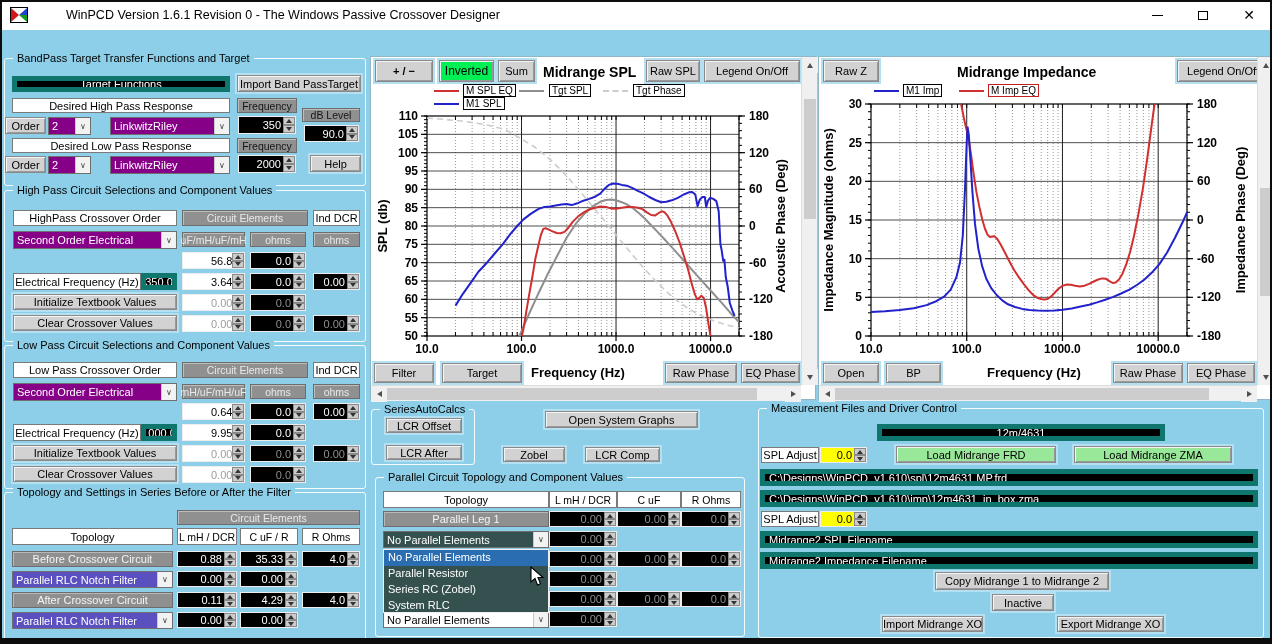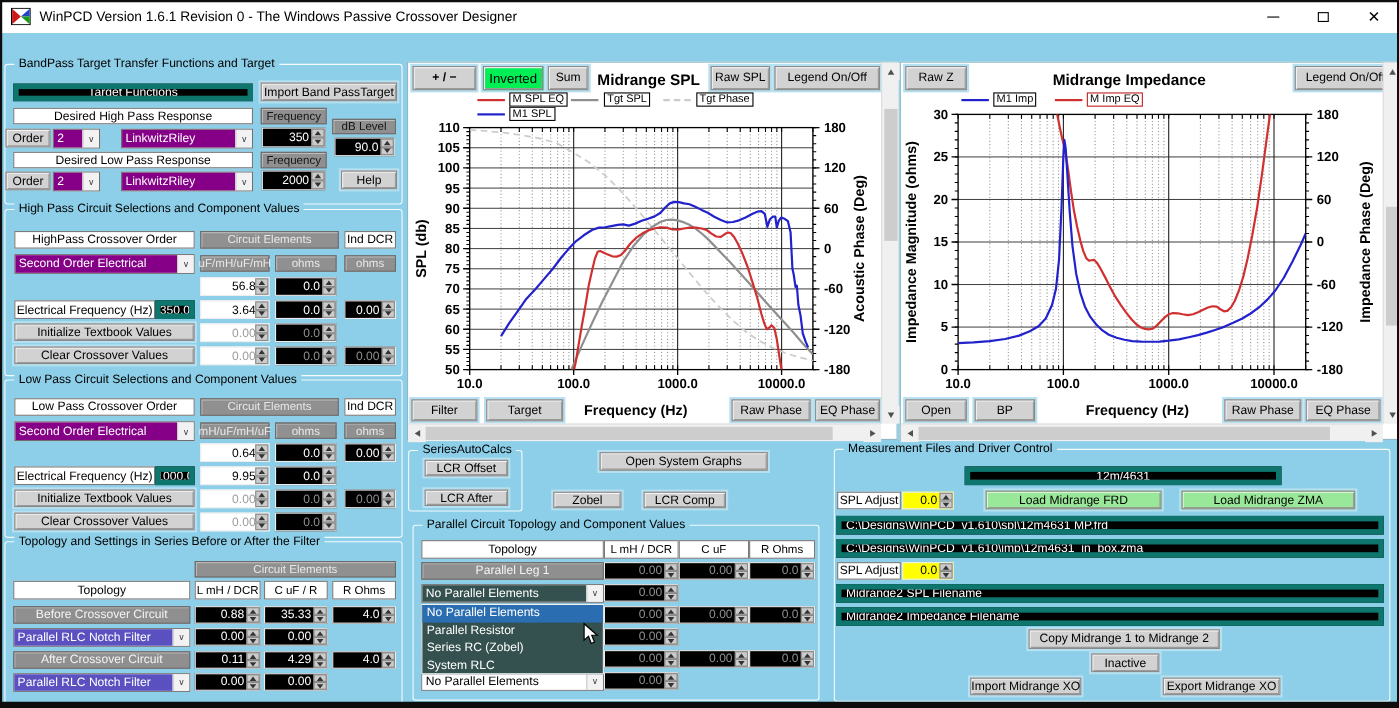--- a/index.html
+++ b/index.html
@@ -1,21 +1,21 @@
 <!DOCTYPE html>
 <html style="--bg: #8dcfe8; --green: #00ef55; --pale-green: #99e899; --yellow: #ffff00; --purple: #850087; --indigo: #5a50c0; --combo-dark: #35514f; --sel: #2a6db0;"><head>
 <meta charset="utf-8">
 <style>
   html,body{margin:0;padding:0;background:#555;}
   *{box-sizing:border-box;}
   .window{position:relative;width:1272px;height:644px;background:var(--bg,#8dcfe8);
     font-family:"Liberation Sans",sans-serif;overflow:hidden;}
   .frame{position:absolute;inset:0;border:2px solid #0d0d0d;border-bottom:6px solid #0d0d0d;z-index:70;pointer-events:none;}
   
-  .titlebar{position:absolute;left:0;top:0;width:1272px;height:30px;background:#fff;display:flex;align-items:center;z-index:5;}
+  .titlebar{position:absolute;left:0;top:0;width:1272px;height:30px;background:#fff;display:flex;align-items:center;z-index:5;gap:30px;}
   .apptitle{font-size:12.5px;color:#000;margin-left:8px;}
   .appicon{width:18px;height:16px;margin-left:10px;}
   .winctl{margin-left:auto;display:flex;height:100%;}
   .ctl{width:46px;height:100%;display:flex;align-items:center;justify-content:center;color:#000;}
   .ctl-min i{display:block;width:11px;border-top:1.4px solid #000;}
   .ctl-max i{display:block;width:10px;height:9px;border:1.2px solid #000;}
   .ctl-close{font-size:14px;}
   
   .tabbar{position:absolute;left:0;top:30px;width:1272px;height:26px;background:#000;display:flex;align-items:flex-end;padding-left:6px;}
   .tab{background:#ececec;border:1px solid #7d7d7d;border-bottom:none;border-radius:3px 3px 0 0;
@@ -690,21 +690,21 @@
         <text x="378" y="71.66666666666666" text-anchor="start" font-size="12" font-weight="bold" fill="#000" font-family="Liberation Sans, sans-serif">120</text>
         <text x="378" y="35" text-anchor="start" font-size="12" font-weight="bold" fill="#000" font-family="Liberation Sans, sans-serif">180</text>
         <text x="56" y="268" text-anchor="middle" font-size="12" font-weight="bold" fill="#000" font-family="Liberation Sans, sans-serif">10.0</text>
         <text x="150.51595423544256" y="268" text-anchor="middle" font-size="12" font-weight="bold" fill="#000" font-family="Liberation Sans, sans-serif">100.0</text>
         <text x="245.03190847088513" y="268" text-anchor="middle" font-size="12" font-weight="bold" fill="#000" font-family="Liberation Sans, sans-serif">1000.0</text>
         <text x="339.54786270632763" y="268" text-anchor="middle" font-size="12" font-weight="bold" fill="#000" font-family="Liberation Sans, sans-serif">10000.0</text>
         <text x="16" y="141" text-anchor="middle" font-size="13" font-weight="bold" fill="#000" font-family="Liberation Sans, sans-serif" transform="rotate(-90 16 141)">SPL (db)</text>
         <text x="414" y="141" text-anchor="middle" font-size="13" font-weight="bold" fill="#000" font-family="Liberation Sans, sans-serif" transform="rotate(-90 414 141)">Acoustic Phase (Deg)</text>
       </svg>
     <div class="btn" style="left:3px;top:306px;width:60px;height:20px">Filter</div>
-    <div class="btn" style="left:71px;top:306px;width:70px;height:20px">Target</div>
+    <div class="btn" style="left:71px;top:306px;width:80px;height:20px">Target</div>
     <div class="freq-label" style="left:160px;top:308px">Frequency (Hz)</div>
     <div class="btn" style="left:294px;top:306px;width:72px;height:20px">Raw Phase</div>
     <div class="btn" style="left:370px;top:306px;width:59px;height:20px">EQ Phase</div>
     <div class="vsb" style="left:430px;top:0;height:328px">
       <div class="sbb" style="top:0">
           <i class="tri u"></i>
         </div>
       <div class="vthumb" style="top:42px;height:120px"></div>
       <div class="sbb" style="top:312px">
           <i class="tri d"></i>

